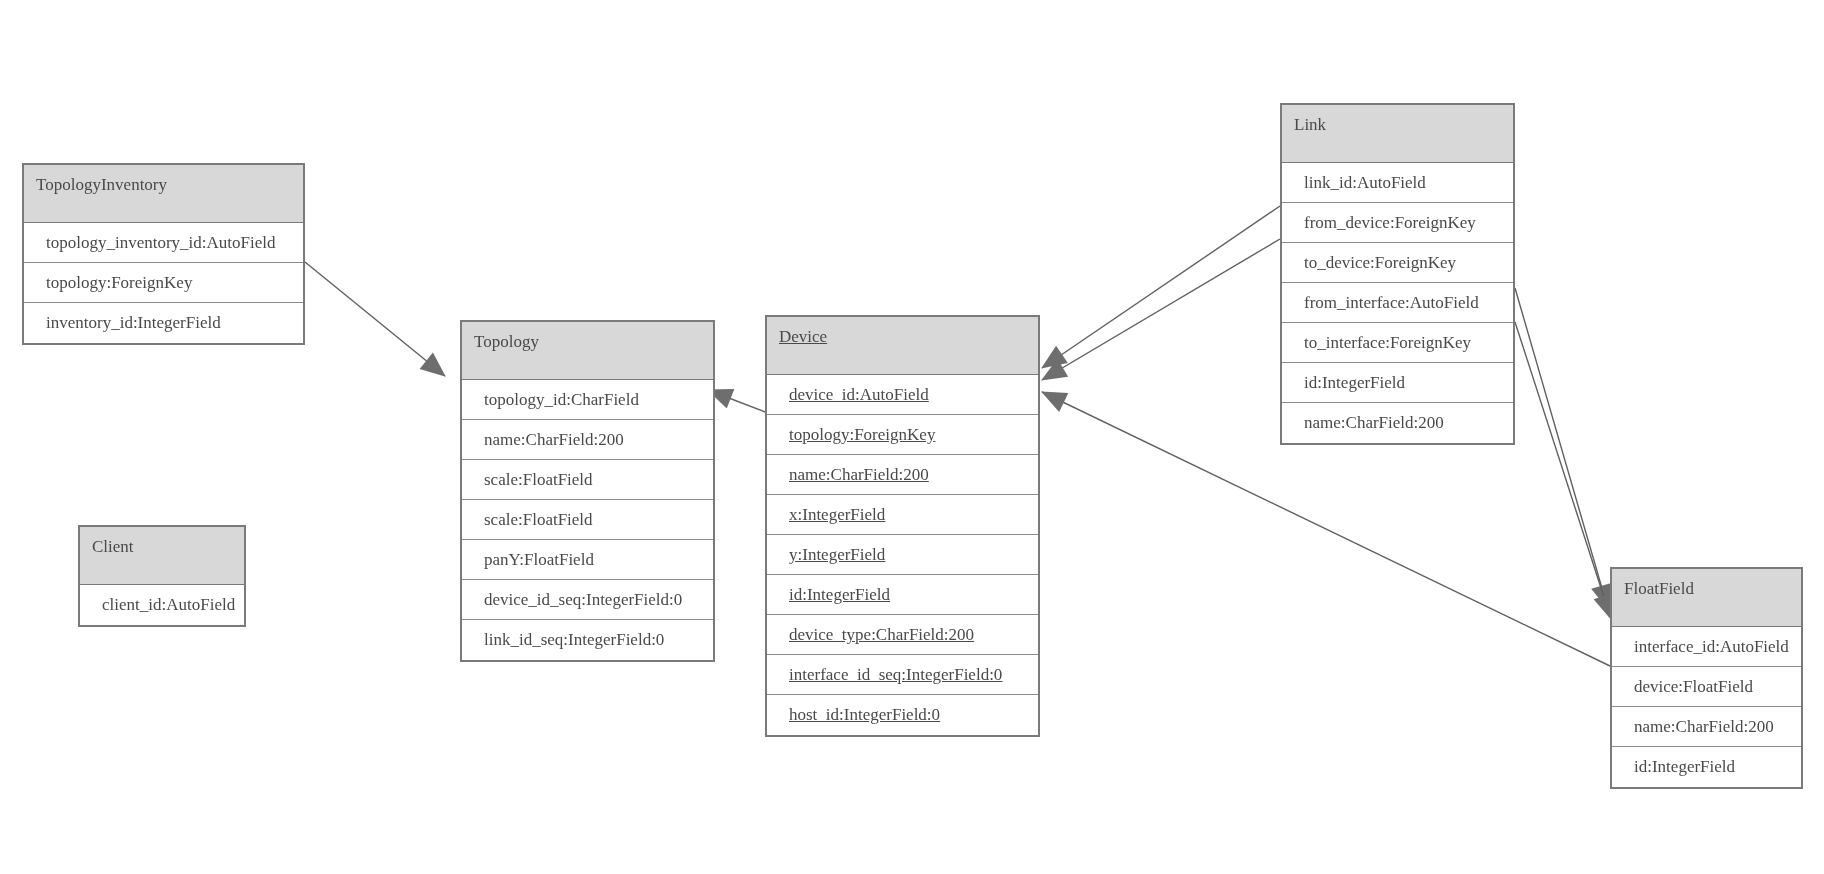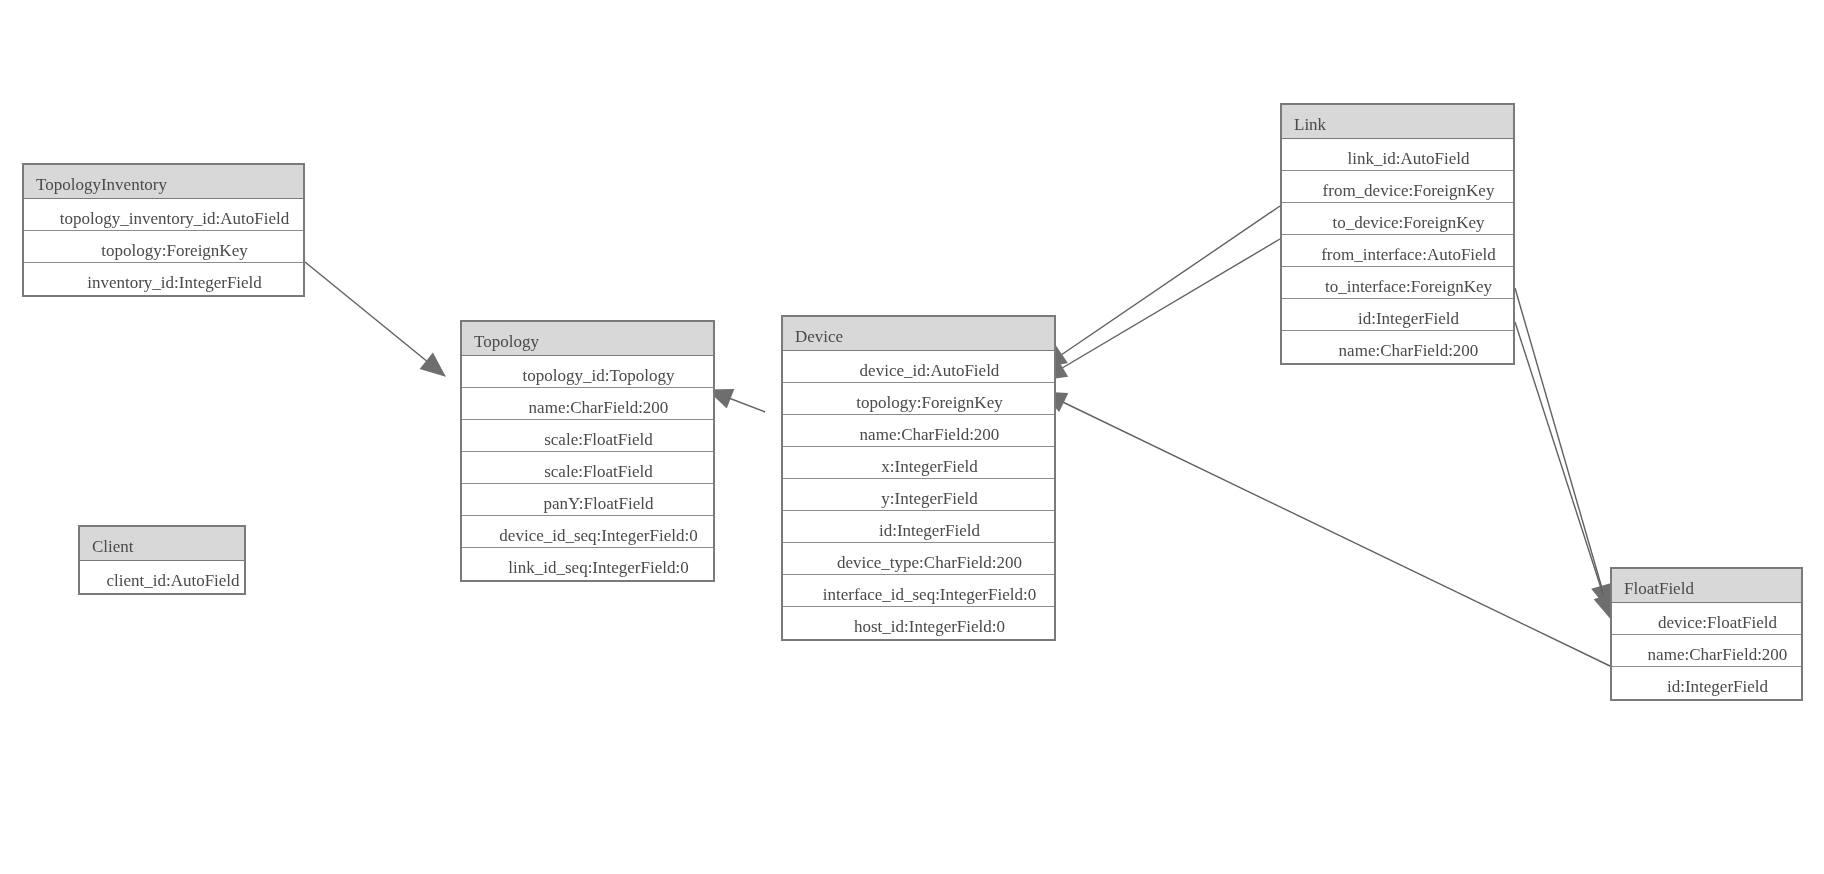--- a/index.html
+++ b/index.html
@@ -24,33 +24,33 @@
   .entity{
     position:absolute;
     box-sizing:border-box;
     border:2px solid var(--border);
     background:var(--row-bg);
     color:var(--text);
     font-size:17px;
   }
   .entity-header{
     box-sizing:border-box;
-    height:34px;line-height:40px;
+    height:58px;line-height:40px;
     padding-left:12px;
     background:var(--header-bg);
     border-bottom:1px solid var(--border);
     white-space:nowrap;overflow:hidden;
   }
   .entity-row{
     box-sizing:border-box;
-    height:32px;line-height:39px;
+    height:40px;line-height:39px;
     padding-left:22px;
     background:var(--row-bg);
     border-bottom:1px solid var(--inner-border);
-    white-space:nowrap;overflow:hidden;text-align:center;
+    white-space:nowrap;overflow:hidden;
   }
   .entity-row:last-child{border-bottom:none;}
 </style>
 </head>
 <body>
 
 <div class="canvas">
 
   <svg class="edges-layer" id="edges-layer" width="1824" height="874" viewBox="0 0 1824 874" xmlns="http://www.w3.org/2000/svg">
     <defs>
@@ -73,38 +73,38 @@
     <div class="entity-rows">
         <div class="entity-row">topology_inventory_id:AutoField</div>
         <div class="entity-row">topology:ForeignKey</div>
         <div class="entity-row">inventory_id:IntegerField</div>
       </div>
   </div>
 
   <div class="entity" style="left:448px; top:320px; width:255px;margin-left:12px;">
     <div class="entity-header">Topology</div>
     <div class="entity-rows">
-        <div class="entity-row">topology_id:Topology</div>
+        <div class="entity-row">topology_id:CharField</div>
         <div class="entity-row">name:CharField:200</div>
         <div class="entity-row">scale:FloatField</div>
         <div class="entity-row">scale:FloatField</div>
         <div class="entity-row">panY:FloatField</div>
         <div class="entity-row">device_id_seq:IntegerField:0</div>
         <div class="entity-row">link_id_seq:IntegerField:0</div>
       </div>
   </div>
 
   <div class="entity" style="left:78px; top:525px; width:168px;">
     <div class="entity-header">Client</div>
     <div class="entity-rows">
         <div class="entity-row">client_id:AutoField</div>
       </div>
   </div>
 
-  <div class="entity" style="left:781px; top:315px; width:275px;">
+  <div class="entity" style="left:765px; top:315px; width:275px;text-decoration:underline;">
     <div class="entity-header">Device</div>
     <div class="entity-rows">
         <div class="entity-row">device_id:AutoField</div>
         <div class="entity-row">topology:ForeignKey</div>
         <div class="entity-row">name:CharField:200</div>
         <div class="entity-row">x:IntegerField</div>
         <div class="entity-row">y:IntegerField</div>
         <div class="entity-row">id:IntegerField</div>
         <div class="entity-row">device_type:CharField:200</div>
         <div class="entity-row">interface_id_seq:IntegerField:0</div>
@@ -121,19 +121,20 @@
         <div class="entity-row">from_interface:AutoField</div>
         <div class="entity-row">to_interface:ForeignKey</div>
         <div class="entity-row">id:IntegerField</div>
         <div class="entity-row">name:CharField:200</div>
       </div>
   </div>
 
   <div class="entity" style="left:1610px; top:567px; width:193px;">
     <div class="entity-header">FloatField</div>
     <div class="entity-rows">
+        <div class="entity-row">interface_id:AutoField</div>
         <div class="entity-row">device:FloatField</div>
         <div class="entity-row">name:CharField:200</div>
         <div class="entity-row">id:IntegerField</div>
       </div>
   </div>
 
 </div>
 
 </body></html>

